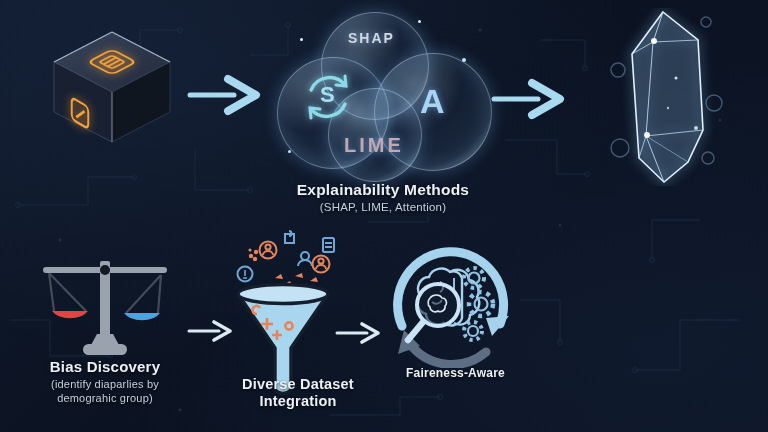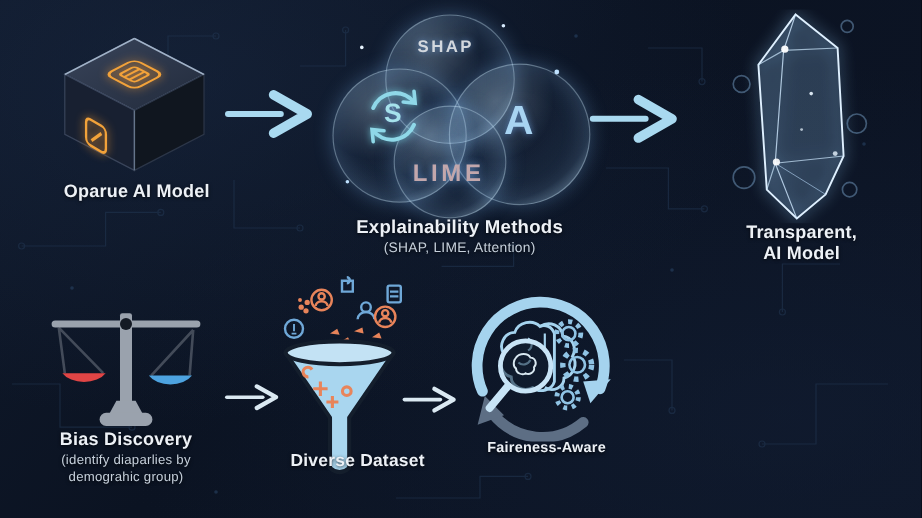--- a/index.html
+++ b/index.html
@@ -80,21 +80,20 @@
         <line x1="-3" y1="-9" x2="-3" y2="9"></line>
           <line x1="3" y1="-9" x2="3" y2="9"></line>
       </g>
       <g transform="translate(38,90) scale(0.75,0.9) skewY(26)">
         <rect x="-11" y="-13" width="22" height="24" rx="5"></rect>
         <line x1="-5" y1="6" x2="6" y2="-6"></line>
       </g>
     </g>
   </svg>
 
-  <div class="lbl" style="left:18px;top:151px;width:192px;font-size:15px;">Oparue AI Model</div>
 
   <svg class="abs" style="left:186px;top:74px;" width="76" height="42" viewBox="0 0 76 42">
     <g stroke="#a9d9f0" fill="none" stroke-linecap="round" stroke-linejoin="round">
       <line x1="4" y1="21" x2="48" y2="21" stroke-width="5"></line>
       <path d="M42,5 L70,21 L42,37" stroke-width="8"></path>
     </g>
   </svg>
 
   <div class="bubble" style="left:321px;top:12px;width:106px;height:106px;"></div>
   <div class="bubble" style="left:277px;top:57px;width:110px;height:110px;"></div>
@@ -147,24 +146,20 @@
       <circle cx="12" cy="62" r="7"></circle>
         <circle cx="108" cy="95" r="8"></circle>
       <circle cx="14" cy="140" r="9"></circle>
         <circle cx="102" cy="150" r="6"></circle>
       <circle cx="100" cy="14" r="5"></circle>
     </g>
     <circle cx="70" cy="70" r="1.5" fill="#eaf6ff" opacity=".9"></circle>
     <circle cx="62" cy="100" r="1.2" fill="#eaf6ff" opacity=".7"></circle>
   </svg>
 
-  <div class="lbl" style="left:588px;top:185px;width:160px;font-size:15px;">
-    <div>Transparent,</div>
-    <div>AI Model</div>
-  </div>
 
   <svg class="abs" style="left:25px;top:248px;" width="160" height="112" viewBox="0 0 160 112">
     <g stroke="#434b59" stroke-width="2.2" fill="none">
       <path d="M24,25 L29,63 M24,25 L61,63"></path>
       <path d="M136,27 L101,65 M136,27 L133,65"></path>
     </g>
     <rect x="18" y="19" width="124" height="6" rx="3" fill="#9aa2ad"></rect>
     <rect x="75" y="13" width="10" height="84" rx="2" fill="#9aa2ad"></rect>
     <circle cx="80" cy="22" r="5" fill="#141a24"></circle>
     <path d="M27,63 A20,13 0 0 0 63,63 Z" fill="#e04545"></path>
@@ -223,20 +218,21 @@
     <g stroke="#e8845a" stroke-width="2.6" fill="none">
       <path d="M52,92 v12 M46,98 h12"></path>
       <path d="M62,104 v10 M57,109 h10"></path>
       <circle cx="74" cy="100" r="3.6"></circle>
       <path d="M42,88 a4,4 0 1 1 3,-6"></path>
     </g>
   </svg>
 
   <div class="lbl" style="left:213px;top:376px;width:170px;font-size:14.5px;">
     <div>Diverse Dataset</div>
+    <div>Integration</div>
   </div>
 
   <svg class="abs" style="left:334px;top:320px;" width="50" height="26" viewBox="0 0 50 26">
     <g stroke="#dbe9f2" fill="none" stroke-linecap="round" stroke-linejoin="round">
       <line x1="3" y1="13" x2="33" y2="13" stroke-width="3"></line>
       <path d="M28,4 L44,13 L28,22" stroke-width="3.6"></path>
     </g>
   </svg>
 
   <svg class="abs" style="left:388px;top:238px;" width="130" height="130" viewBox="0 0 130 130">

